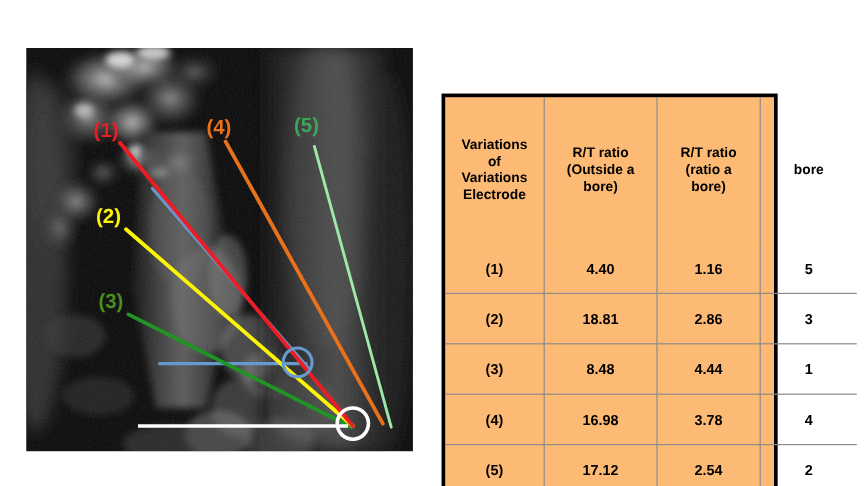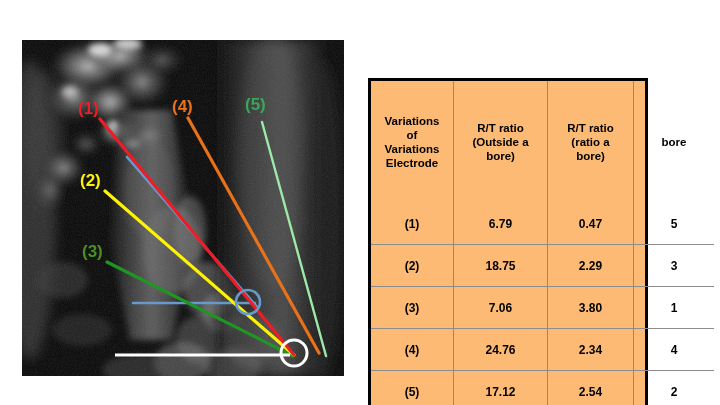--- a/index.html
+++ b/index.html
@@ -262,40 +262,40 @@
             <span>bore)</span>
           </th>
           <th>
             <span>bore</span>
           </th>
         </tr>
       </thead>
       <tbody>
         <tr>
           <td>(1)</td>
-          <td>6.79</td>
-          <td>0.47</td>
+          <td>4.40</td>
+          <td>1.16</td>
           <td>5</td>
         </tr>
         <tr>
           <td>(2)</td>
-          <td>18.75</td>
-          <td>2.29</td>
+          <td>18.81</td>
+          <td>2.86</td>
           <td>3</td>
         </tr>
         <tr>
           <td>(3)</td>
-          <td>7.06</td>
-          <td>3.80</td>
+          <td>8.48</td>
+          <td>4.44</td>
           <td>1</td>
         </tr>
         <tr>
           <td>(4)</td>
-          <td>24.76</td>
-          <td>2.34</td>
+          <td>16.98</td>
+          <td>3.78</td>
           <td>4</td>
         </tr>
         <tr>
           <td>(5)</td>
           <td>17.12</td>
           <td>2.54</td>
           <td>2</td>
         </tr>
       </tbody>
     </table>

